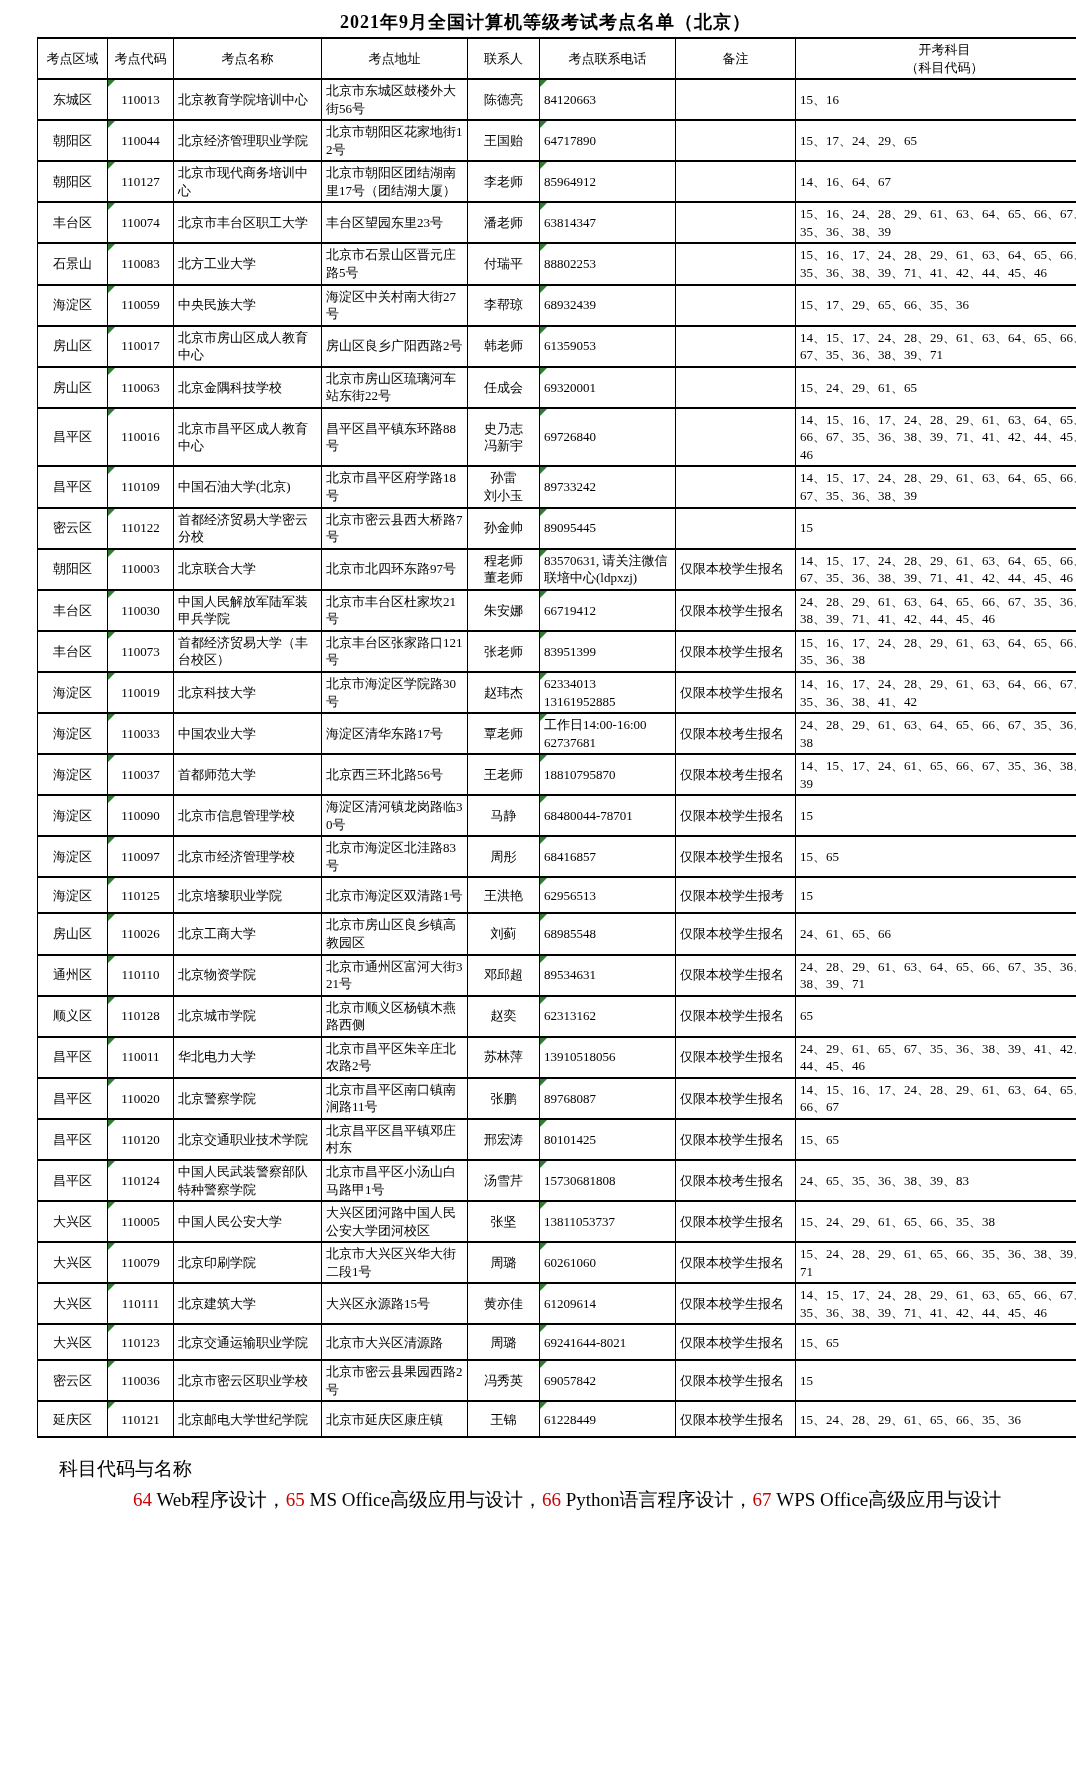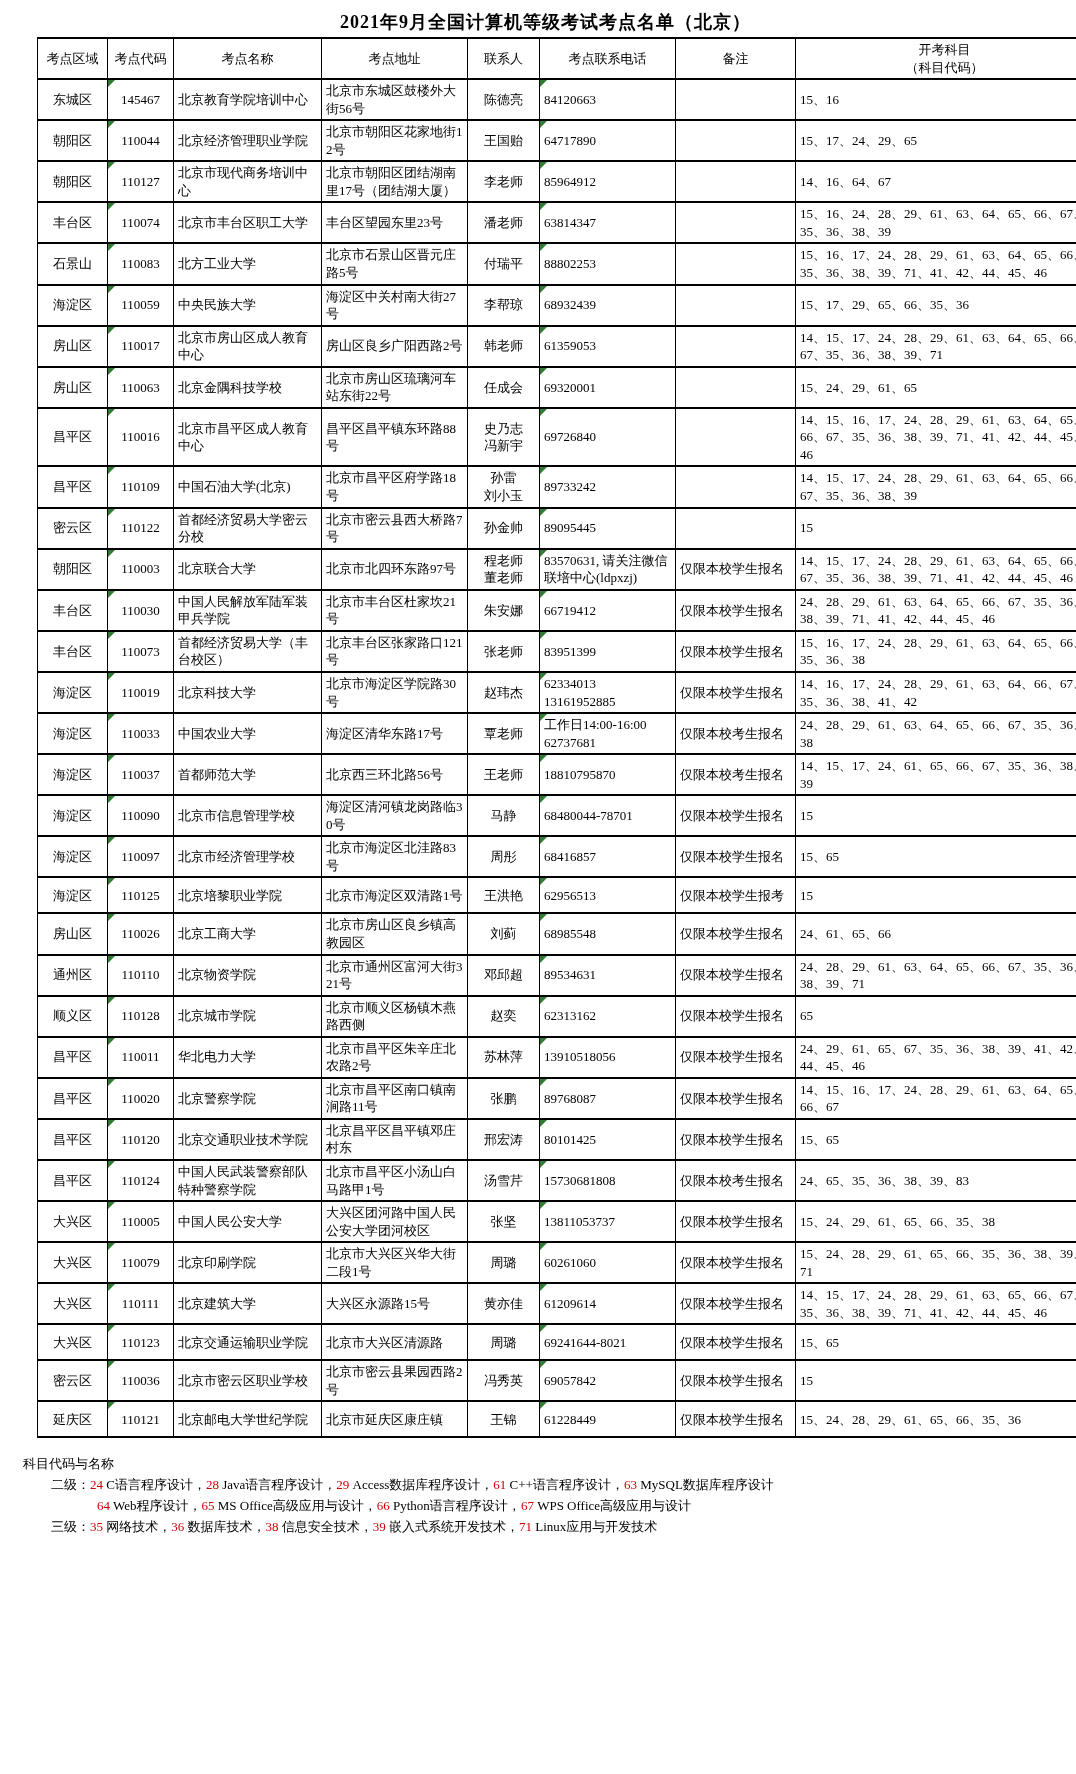--- a/index.html
+++ b/index.html
@@ -30,21 +30,21 @@
   }
   thead th{height:34px;text-align:center;font-weight:normal;white-space:pre-line;}
   td{height:30px;}
   .c-region,.c-code,.c-contact{text-align:center;}
   .c-name,.c-addr,.c-phone,.c-remark,.c-subj{text-align:left;}
   .c-contact,.c-phone{white-space:pre-line;}
   .tri{
     position:absolute;top:0;left:0;width:0;height:0;
     border-top:7px solid #2e7d32;border-right:7px solid transparent;
   }
-  .legend{margin-top:16px;font-size:13px;line-height:1.6;}
+  .legend{margin-top:16px;font-size:19px;line-height:1.6;margin-left:36px;}
   .legend .heading{margin-left:2px;}
   .legend .line{margin-left:30px;}
   .legend .line.indent{margin-left:76px;}
   .legend .code{color:#cc0000;}
 </style>
 </head>
 <body>
 
 <div class="page">
 
@@ -71,21 +71,21 @@
           <th>联系人</th>
           <th>考点联系电话</th>
           <th>备注</th>
           <th>开考科目
 （科目代码）</th>
         </tr>
     </thead>
     <tbody id="rows">
         <tr>
           <td class="c-region"><span>东城区</span></td>
-          <td class="c-code"><span class="tri"></span><span>145467</span></td>
+          <td class="c-code"><span class="tri"></span><span>110013</span></td>
           <td class="c-name"><span>北京教育学院培训中心</span></td>
           <td class="c-addr"><span>北京市东城区鼓楼外大街56号</span></td>
           <td class="c-contact"><span>陈德亮</span></td>
           <td class="c-phone"><span class="tri"></span><span>84120663</span></td>
           <td class="c-remark"><span></span></td>
           <td class="c-subj"><span>15、16</span></td>
         </tr>
         <tr>
           <td class="c-region"><span>朝阳区</span></td>
           <td class="c-code"><span class="tri"></span><span>110044</span></td>
@@ -410,19 +410,17 @@
           <td class="c-phone"><span class="tri"></span><span>61228449</span></td>
           <td class="c-remark"><span>仅限本校学生报名</span></td>
           <td class="c-subj"><span>15、24、28、29、61、65、66、35、36</span></td>
         </tr>
       </tbody>
   </table>
 
   <div class="legend">
     <div class="heading">科目代码与名称</div>
     <div id="legend-lines">
-        <div class="line"><span>二级：</span><span class="code">24</span><span> C语言程序设计，</span><span class="code">28</span><span> Java语言程序设计，</span><span class="code">29</span><span> Access数据库程序设计，</span><span class="code">61</span><span> C++语言程序设计，</span><span class="code">63</span><span> MySQL数据库程序设计</span></div>
         <div class="line indent"><span class="code">64</span><span> Web程序设计，</span><span class="code">65</span><span> MS Office高级应用与设计，</span><span class="code">66</span><span> Python语言程序设计，</span><span class="code">67</span><span> WPS Office高级应用与设计</span></div>
-        <div class="line"><span>三级：</span><span class="code">35</span><span> 网络技术，</span><span class="code">36</span><span> 数据库技术，</span><span class="code">38</span><span> 信息安全技术，</span><span class="code">39</span><span> 嵌入式系统开发技术，</span><span class="code">71</span><span> Linux应用与开发技术</span></div>
       </div>
   </div>
 
 </div>
 
 </body></html>

